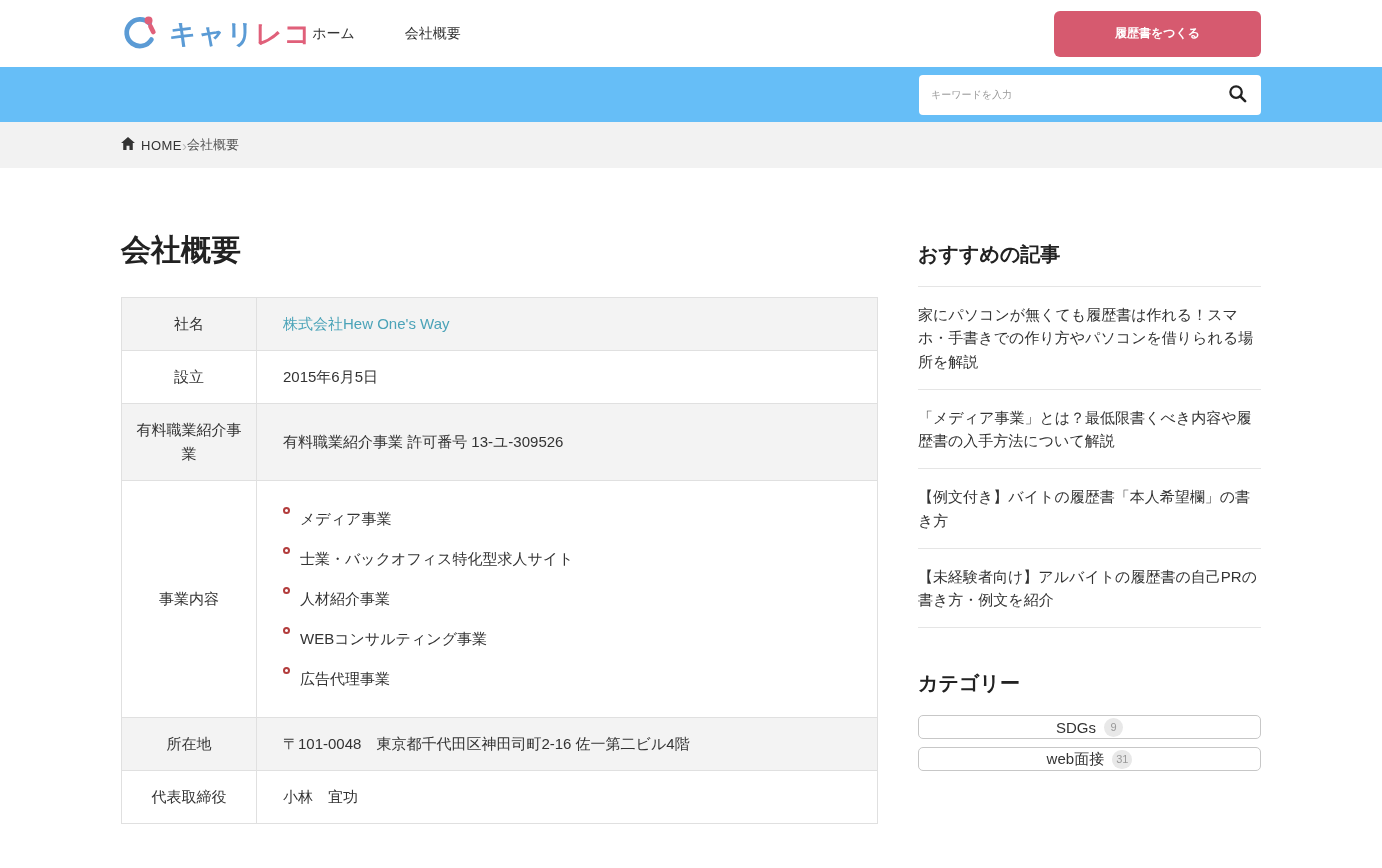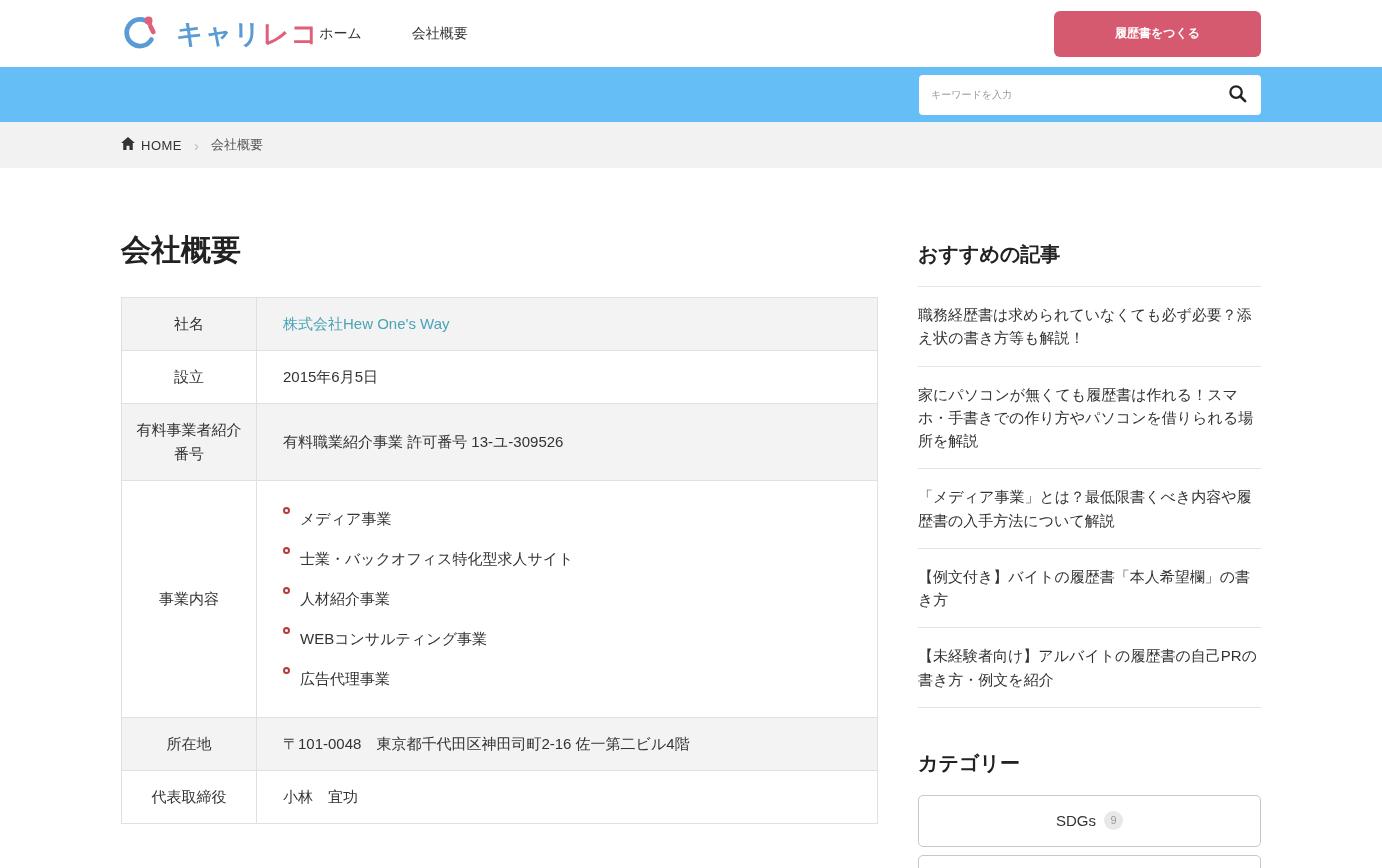--- a/index.html
+++ b/index.html
@@ -7,21 +7,21 @@
   body {
     font-family: "Liberation Sans", "DejaVu Sans", sans-serif;
     background: #ffffff;
     color: #333;
   }
   .container { width: 1140px; margin: 0 auto; }
 
   
   .site-header { height: 67px; background: #fff; display: flex; align-items: center; }
   .site-header .container { display: flex; align-items: center; }
-  .logo { display: flex; align-items: center; gap: 17px; cursor: pointer; }
+  .logo { display: flex; align-items: center; gap: 10px; cursor: pointer; }
   .logo-text { font-size: 27px; font-weight: bold; letter-spacing: 1px; }
   .logo-text .blue { color: #5b9bd5; }
   .logo-text .red { color: #e0607a; }
   .main-nav { display: flex; gap: 50px; }
   .nav-item { font-size: 14px; color: #333; cursor: pointer; }
   .cta-button {
     margin-left: auto;
     width: 207px; height: 46px;
     background: #d65a6f; color: #fff;
     border: none; border-radius: 6px;
@@ -40,21 +40,21 @@
   }
   .search-input {
     flex: 1; border: none; outline: none; font-size: 10px;
     font-family: inherit; color: #333; background: transparent;
   }
   .search-input::placeholder { color: #999; }
   .search-btn { background: none; border: none; cursor: pointer; padding: 4px; display: flex; }
 
   
   .breadcrumb-bar { height: 46px; background: #f2f2f2; display: flex; align-items: center; }
-  .breadcrumb { display: flex; align-items: center; gap: 12px; font-size: 13px; }
+  .breadcrumb { display: flex; align-items: center; gap: 0; font-size: 13px; }
   .crumb-home { display: flex; align-items: center; gap: 6px; color: #333; cursor: pointer; letter-spacing: 0.5px; }
   .crumb-sep { color: #bbb; font-size: 15px; }
   .crumb-current { color: #555; }
 
   
   .page-body { display: flex; }
   .page-body .container { display: flex; gap: 40px; align-items: flex-start; }
   .main-col { width: 757px; }
   .side-col { width: 343px; }
 
@@ -82,21 +82,21 @@
   .side-heading { font-size: 20px; font-weight: bold; color: #222; }
   .recommended-heading { margin-top: 73px; padding-bottom: 18px; border-bottom: 1px solid #e5e5e5; }
   .article-list { list-style: none; }
   .article-item {
     padding: 16px 0; border-bottom: 1px solid #e5e5e5;
     font-size: 15px; line-height: 1.55; color: #333; cursor: pointer;
   }
   .categories-heading { margin-top: 42px; }
   .category-list { margin-top: 18px; }
   .cat-button {
-    width: 100%; height: 52px; background: #fff;
+    width: 100%; height: 24px; background: #fff;
     border: 1px solid #c7c7c7; border-radius: 5px;
     display: flex; align-items: center; justify-content: center; gap: 8px;
     font-size: 15px; color: #333; margin-bottom: 8px;
     font-family: inherit; cursor: pointer;
   }
   .cat-badge {
     min-width: 19px; height: 19px; padding: 0 4px;
     background: #e8e8e8; color: #999; border-radius: 10px;
     font-size: 11px; line-height: 19px; text-align: center;
   }
@@ -167,21 +167,21 @@
         <tbody>
             <tr>
           <th>社名</th>
           <td><a class="company-link">株式会社Hew One's Way</a></td>
         </tr>
         <tr>
           <th>設立</th>
           <td>2015年6月5日</td>
         </tr>
         <tr>
-          <th>有料事業者紹介番号</th>
+          <th>有料職業紹介事業</th>
           <td>有料職業紹介事業 許可番号 13-ユ-309526</td>
         </tr>
         <tr>
           <th>事業内容</th>
           <td>
             <ul class="biz-list">
               <li>
                     <span class="bullet"></span>
                     <span>メディア事業</span>
                   </li>
@@ -212,21 +212,20 @@
           <th>代表取締役</th>
           <td>小林　宜功</td>
         </tr>
       </tbody>
         </table>
     </div>
 
     <aside class="side-col">
       <h2 class="side-heading recommended-heading">おすすめの記事</h2>
       <ul class="article-list">
-        <li class="article-item">職務経歴書は求められていなくても必ず必要？添え状の書き方等も解説！</li>
         <li class="article-item">家にパソコンが無くても履歴書は作れる！スマホ・手書きでの作り方やパソコンを借りられる場所を解説</li>
         <li class="article-item">「メディア事業」とは？最低限書くべき内容や履歴書の入手方法について解説</li>
         <li class="article-item">【例文付き】バイトの履歴書「本人希望欄」の書き方</li>
         <li class="article-item">【未経験者向け】アルバイトの履歴書の自己PRの書き方・例文を紹介</li>
       </ul>
 
       <h2 class="side-heading categories-heading">カテゴリー</h2>
       <div class="category-list">
         <button class="cat-button">
           <span>SDGs</span>

